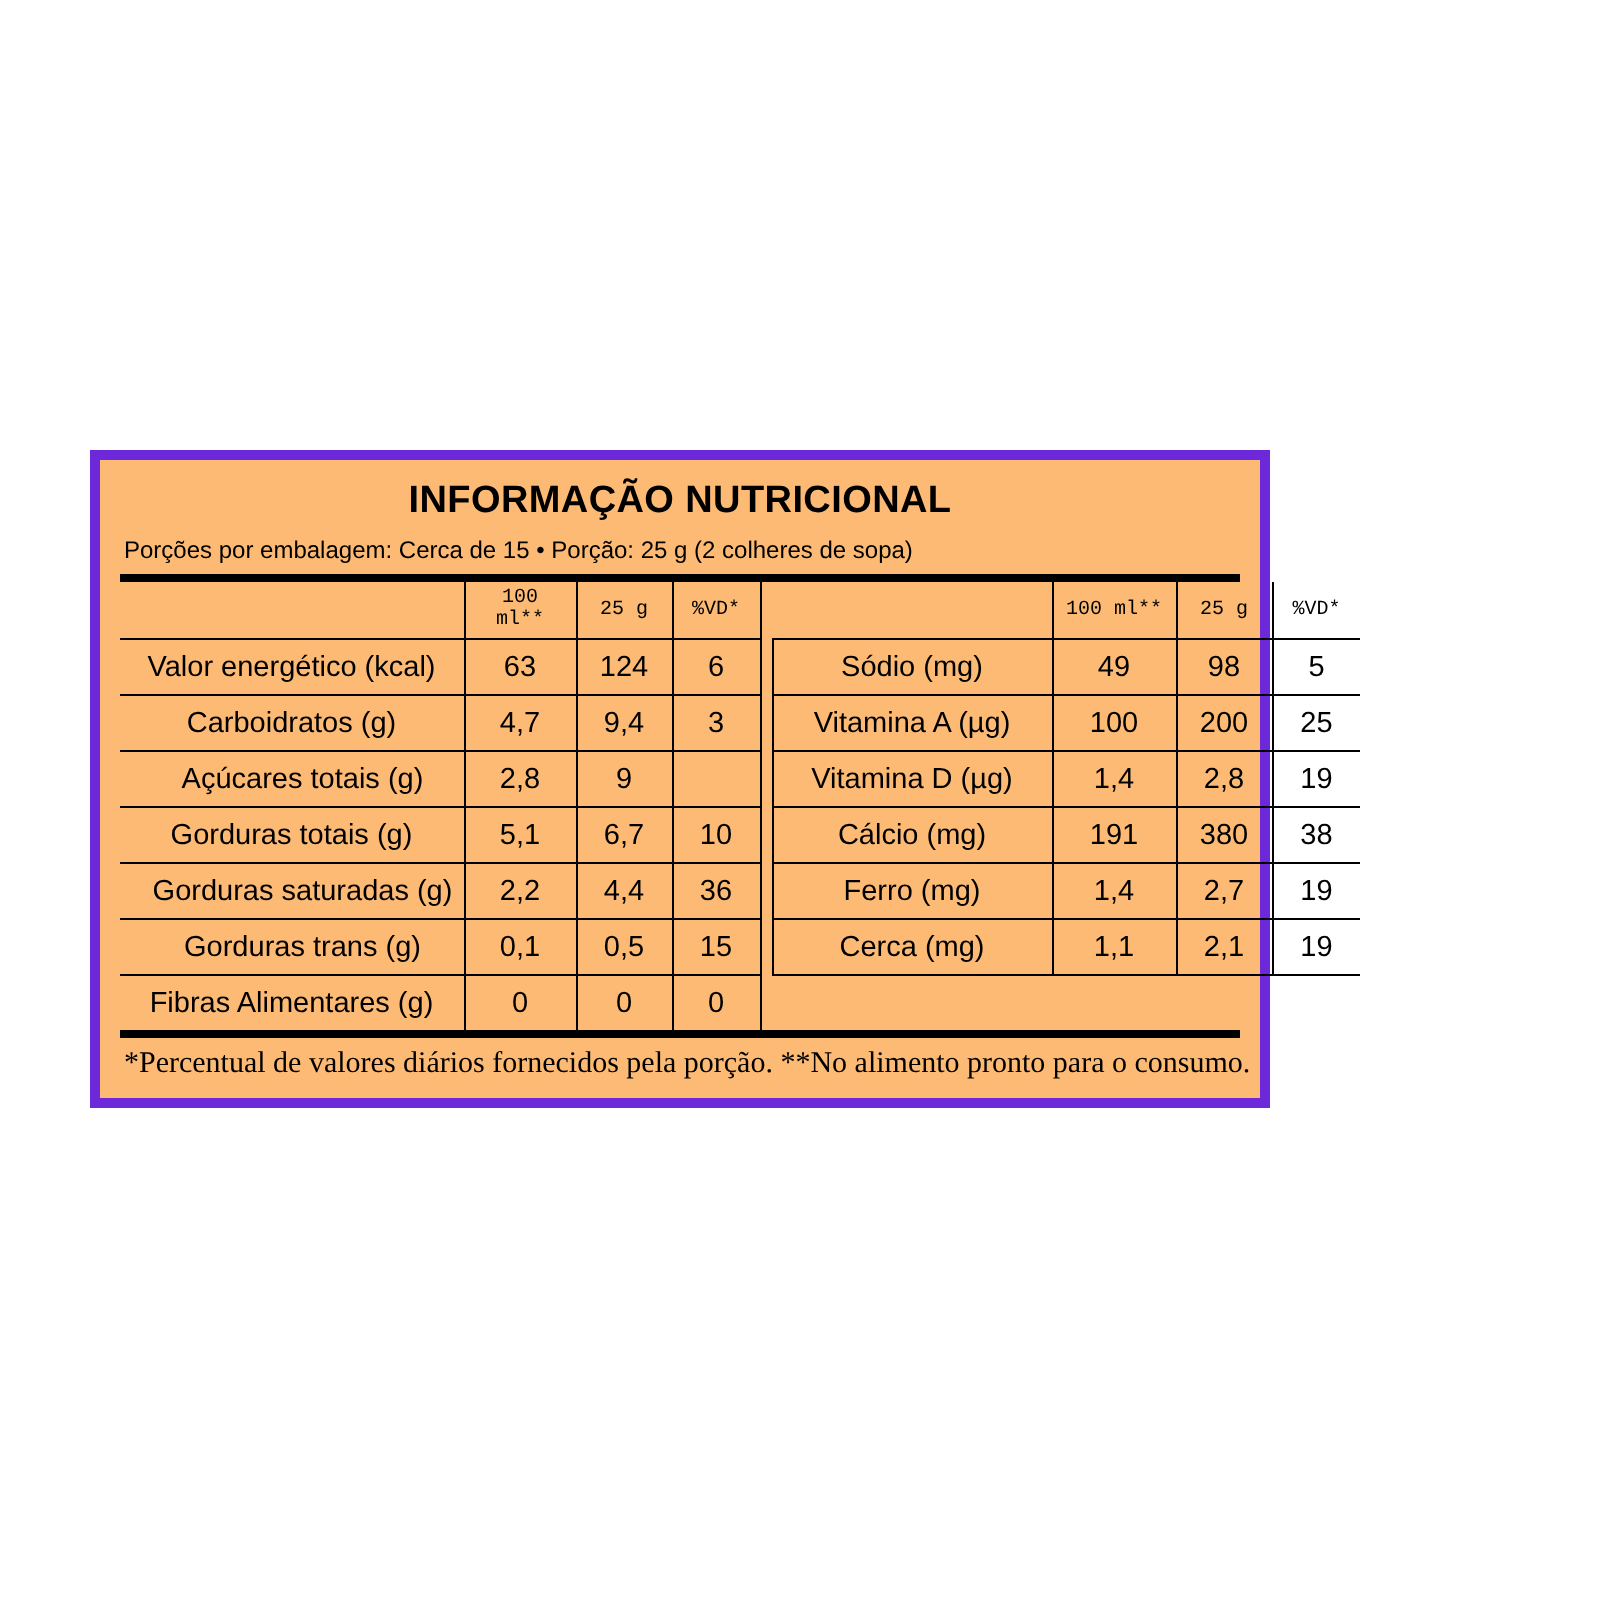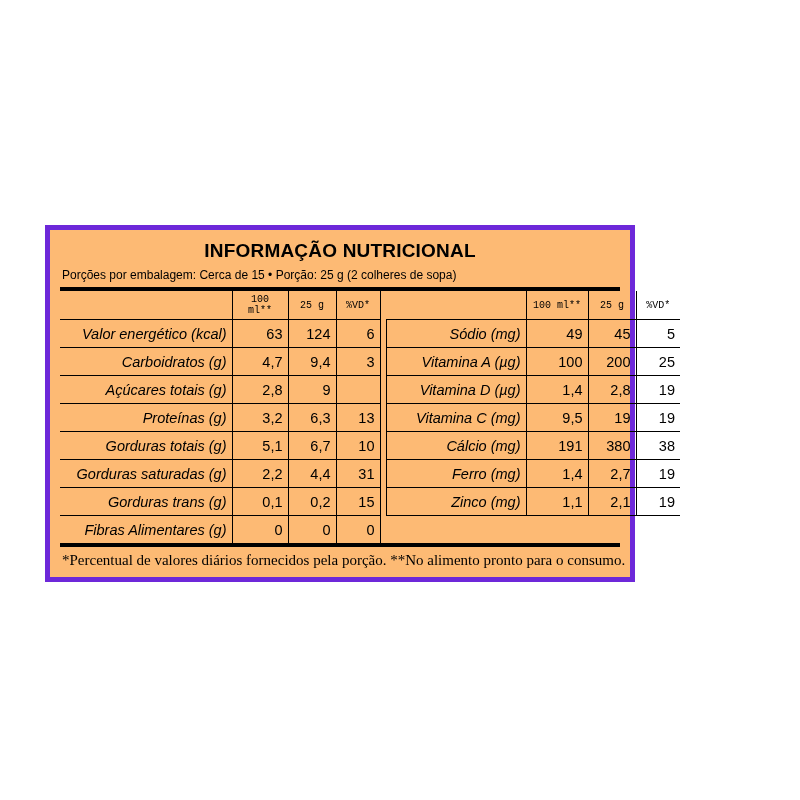--- a/index.html
+++ b/index.html
@@ -78,29 +78,28 @@
   }
 
   .hdr {
     font-weight: bold;
     text-align: center;
     font-size: 10px;
     font-family: Liberation Mono, monospace;
   }
 
   .lbl {
-    text-align: right;
+    text-align: center;
     white-space: nowrap;
-    font-style: italic;
   }
   .lbl.ind1 { padding-left: 16px; }
   .lbl.ind2 { padding-left: 24px; }
 
   .num {
-    text-align: right;
+    text-align: center;
   }
 
   .gap {
     border: none !important;
     width: 6px;
   }
 
   .blank-hdr {
     border-left: none !important;
     border-top: none !important;
@@ -151,21 +150,21 @@
           <th class="hdr">%VD*</th>
         </tr>
         <tr>
           <td class="lbl">Valor energético (kcal)</td>
           <td class="num">63</td>
           <td class="num">124</td>
           <td class="num">6</td>
           <td class="gap"></td>
           <td class="lbl">Sódio (mg)</td>
           <td class="num">49</td>
-          <td class="num">45</td>
+          <td class="num">98</td>
           <td class="num">5</td>
         </tr>
         <tr>
           <td class="lbl">Carboidratos (g)</td>
           <td class="num">4,7</td>
           <td class="num">9,4</td>
           <td class="num">3</td>
           <td class="gap"></td>
           <td class="lbl">Vitamina A (µg)</td>
           <td class="num">100</td>
@@ -177,59 +176,48 @@
           <td class="num">2,8</td>
           <td class="num">9</td>
           <td class="num"></td>
           <td class="gap"></td>
           <td class="lbl">Vitamina D (µg)</td>
           <td class="num">1,4</td>
           <td class="num">2,8</td>
           <td class="num">19</td>
         </tr>
         <tr>
-          <td class="lbl">Proteínas (g)</td>
-          <td class="num">3,2</td>
-          <td class="num">6,3</td>
-          <td class="num">13</td>
-          <td class="gap"></td>
-          <td class="lbl">Vitamina C (mg)</td>
-          <td class="num">9,5</td>
-          <td class="num">19</td>
-          <td class="num">19</td>
-        </tr>
-        <tr>
           <td class="lbl">Gorduras totais (g)</td>
           <td class="num">5,1</td>
           <td class="num">6,7</td>
           <td class="num">10</td>
           <td class="gap"></td>
           <td class="lbl">Cálcio (mg)</td>
           <td class="num">191</td>
           <td class="num">380</td>
           <td class="num">38</td>
         </tr>
         <tr>
           <td class="lbl ind1">Gorduras saturadas (g)</td>
           <td class="num">2,2</td>
           <td class="num">4,4</td>
-          <td class="num">31</td>
+          <td class="num">36</td>
           <td class="gap"></td>
           <td class="lbl">Ferro (mg)</td>
           <td class="num">1,4</td>
           <td class="num">2,7</td>
           <td class="num">19</td>
         </tr>
         <tr>
           <td class="lbl ind1">Gorduras trans (g)</td>
           <td class="num">0,1</td>
-          <td class="num">0,2</td>
+          <td class="num">0,5</td>
           <td class="num">15</td>
           <td class="gap"></td>
-          <td class="lbl">Zinco (mg)</td>
+          <td class="lbl">Cerca (mg)</td>
           <td class="num">1,1</td>
           <td class="num">2,1</td>
           <td class="num">19</td>
         </tr>
         <tr>
           <td class="lbl">Fibras Alimentares (g)</td>
           <td class="num">0</td>
           <td class="num">0</td>
           <td class="num">0</td>
           <td class="gap"></td>

